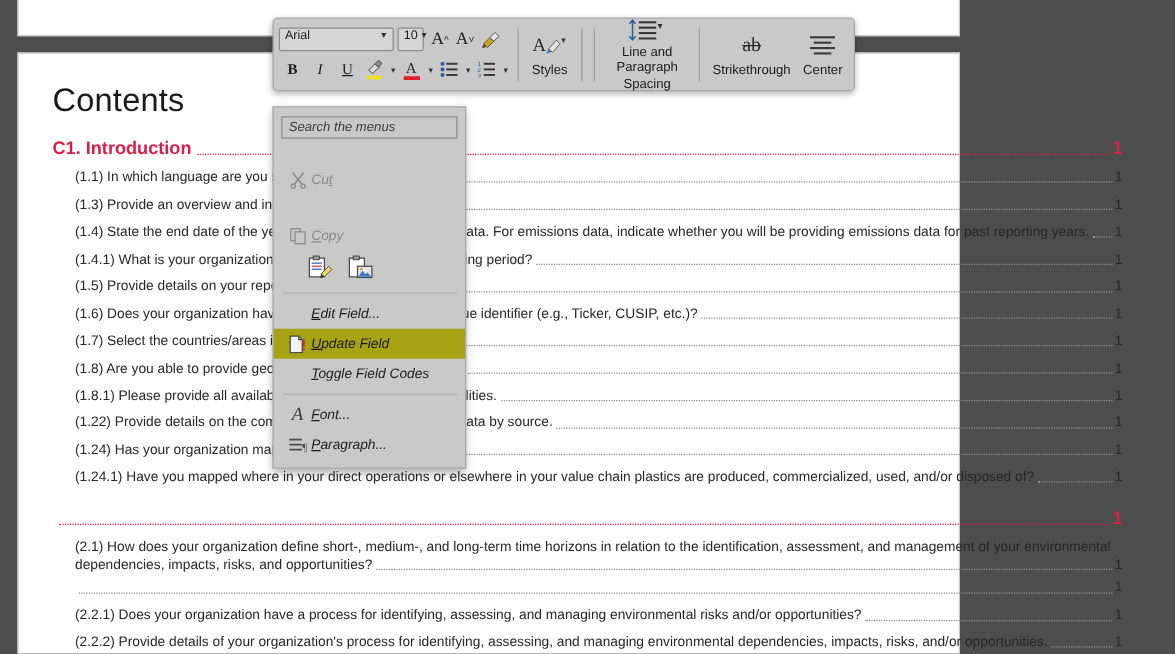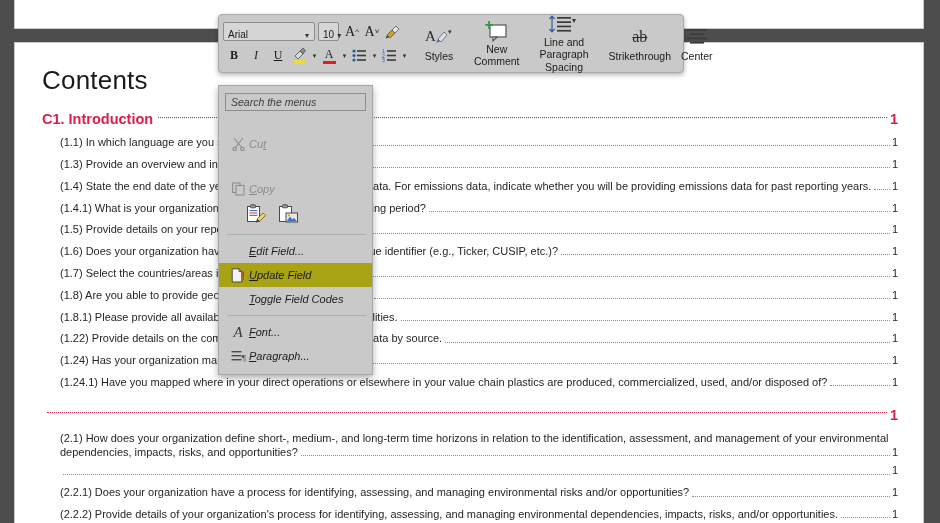--- a/index.html
+++ b/index.html
@@ -9,41 +9,41 @@
     overflow: hidden;
     background: #4d4d4d;
     font-family: "Liberation Sans", sans-serif;
   }
   #root { position: relative; width: 940px; height: 523px; background: #4d4d4d; }
 
   
   .page {
     position: absolute;
     left: 14px;
-    width: 910px;
+    width: 754px;
     background: #ffffff;
   }
   #page-prev { top: -28px; height: 57px; border: 1px solid #c8c8c8; }
   #page-main { top: 42px; height: 481px; border: 1px solid #c8c8c8; border-bottom: none; }
 
   .page-body { position: absolute; left: 27px; top: 22px; width: 856px; }
 
   .doc-title {
     font-size: 26px;
     color: #1a1a1a;
     font-weight: 400;
     letter-spacing: 0.2px;
     margin: 0 0 14px 0;
     font-family: "Liberation Sans", sans-serif;
   }
 
   
   .toc-h1 {
     display: flex;
-    align-items: center;
+    align-items: flex-end;
     color: #d8204a;
     font-weight: bold;
     font-size: 14.5px;
     margin-bottom: 7px;
     line-height: 1.25;
     white-space: nowrap;
   }
   .toc-h1 .lead {
     flex: 1 1 auto;
     border-bottom: 1.6px dotted #d8204a;
@@ -99,21 +99,21 @@
   .mb-group { display: flex; flex-direction: column; justify-content: center; }
   .mb-sep { width: 1px; background: #a0a0a0; margin: 4px 5px; }
 
   .mb-row { display: flex; align-items: center; height: 24px; }
 
   .combo {
     background: #d6d6d6;
     border: 1px solid #8d8d8d;
     border-radius: 2px;
     height: 19px;
-    display: flex; align-items: flex-end;
+    display: flex; align-items: flex-start;
     font-size: 10px; color: #1b1b1b;
     padding: 0 2px 0 4px;
     margin-right: 3px;
   }
   .combo .cv { flex: 1 1 auto; }
   .combo .carat { font-size: 8px; color: #333; padding: 0 3px; }
   #font-name-combo { width: 92px; }
   #font-size-combo { width: 21px; }
 
   .ibtn {
@@ -386,32 +386,20 @@
           <path d="M14 13 L20 6 L23 9 L17 16 Z" fill="#e0e0e0" stroke="#555" stroke-width="0.7"></path>
           <path d="M14 13 L12 17 L16 15.5 Z" fill="#3b74c4"></path>
           <text x="24" y="8" font-size="7" fill="#333">▾</text>
         </svg>
       </span>
       <span>Styles</span>
     </div>
 
     <div class="mb-sep"></div>
 
-    <div class="lbl-btn">
-      <span class="gl">
-        <svg width="26" height="23" viewBox="0 0 26 23">
-          <rect x="6" y="5" width="16" height="12" fill="#fff" stroke="#4a4a4a" stroke-width="1.1"></rect>
-          <path d="M9 17 L9 21 L13 17 Z" fill="#fff" stroke="#4a4a4a" stroke-width="1.1"></path>
-          <rect x="4.2" y="1" width="1.8" height="8" fill="#2e9b3e"></rect>
-          <rect x="1.2" y="4" width="7.8" height="1.8" fill="#2e9b3e"></rect>
-        </svg>
-      </span>
-      <span>New</span>
-      <span>Comment</span>
-    </div>
 
     <div class="mb-sep"></div>
 
     <div class="lbl-btn">
       <span class="gl">
         <svg width="34" height="22" viewBox="0 0 34 22">
           <path d="M5 3 L5 17 M2.5 5 L5 2.2 L7.5 5 M2.5 15 L5 17.8 L7.5 15" stroke="#2b5c9e" stroke-width="1.2" fill="none"></path>
           <rect x="10" y="3" width="14" height="1.7" fill="#3a3a3a"></rect>
           <rect x="10" y="7.3" width="14" height="1.7" fill="#3a3a3a"></rect>
           <rect x="10" y="11.6" width="14" height="1.7" fill="#3a3a3a"></rect>

